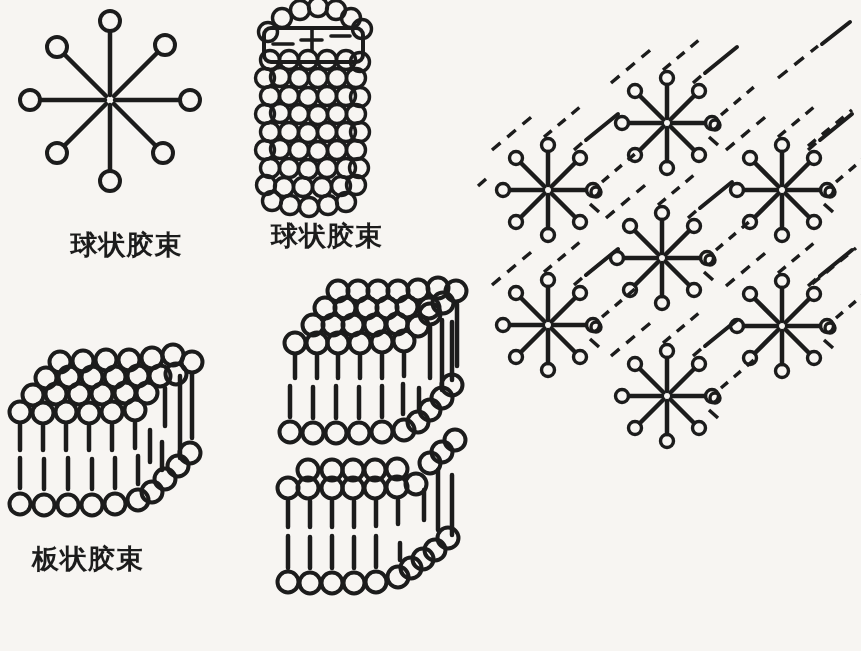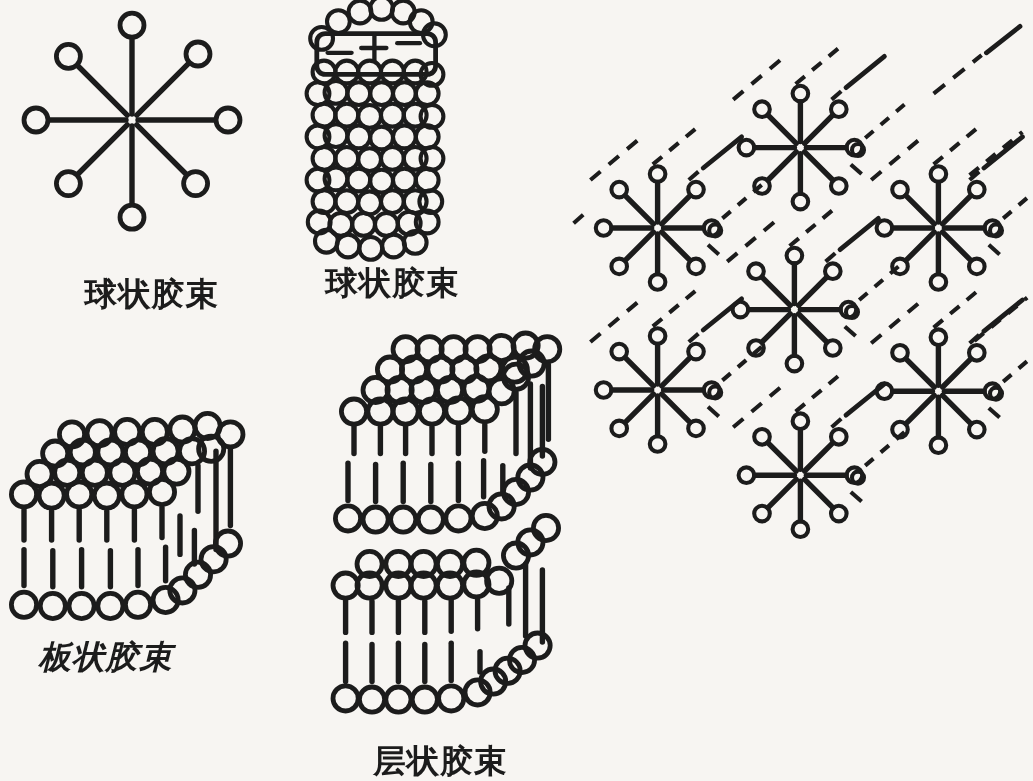--- a/index.html
+++ b/index.html
@@ -246,21 +246,21 @@
           <circle class="c" cx="82" cy="169" r="10.5"></circle>
           <circle class="c" cx="105" cy="168" r="10.5"></circle>
         <circle class="c" cx="128" cy="164" r="10.5"></circle>
           <circle class="c" cx="142" cy="156" r="10.5"></circle>
           <circle class="c" cx="155" cy="143" r="10.5"></circle>
           <circle class="c" cx="168" cy="130" r="10.5"></circle>
           <circle class="c" cx="180" cy="117" r="10.5"></circle>
       </g>
     </svg>
   </figure>
-  <div class="cap" style="left:18px; top:530px; width:140px;font-style:italic;">板状胶束</div>
+  <div class="cap" style="left:18px; top:541px; width:140px;">板状胶束</div>
 
   <figure class="fig" style="left:253px; top:266px;">
     <svg width="222" height="345" viewBox="0 0 222 345">
 
       <g>
         <circle class="c" cx="85" cy="25" r="10.5"></circle>
           <circle class="c" cx="105" cy="25" r="10.5"></circle>
           <circle class="c" cx="125" cy="25" r="10.5"></circle>
           <circle class="c" cx="145" cy="25" r="10.5"></circle>
           <circle class="c" cx="165" cy="24" r="10.5"></circle>
@@ -364,15 +364,14 @@
           <circle class="c" cx="101" cy="317" r="10.5"></circle>
           <circle class="c" cx="123" cy="316" r="10.5"></circle>
         <circle class="c" cx="145" cy="311" r="10.5"></circle>
           <circle class="c" cx="158" cy="302" r="10.5"></circle>
           <circle class="c" cx="170" cy="293" r="10.5"></circle>
           <circle class="c" cx="182" cy="284" r="10.5"></circle>
           <circle class="c" cx="195" cy="272" r="10.5"></circle>
       </g>
     </svg>
   </figure>
-  <div class="cap" style="left:282px; top:616px; width:170px;">层状胶束</div>
 
 </div>
 
 </body></html>

